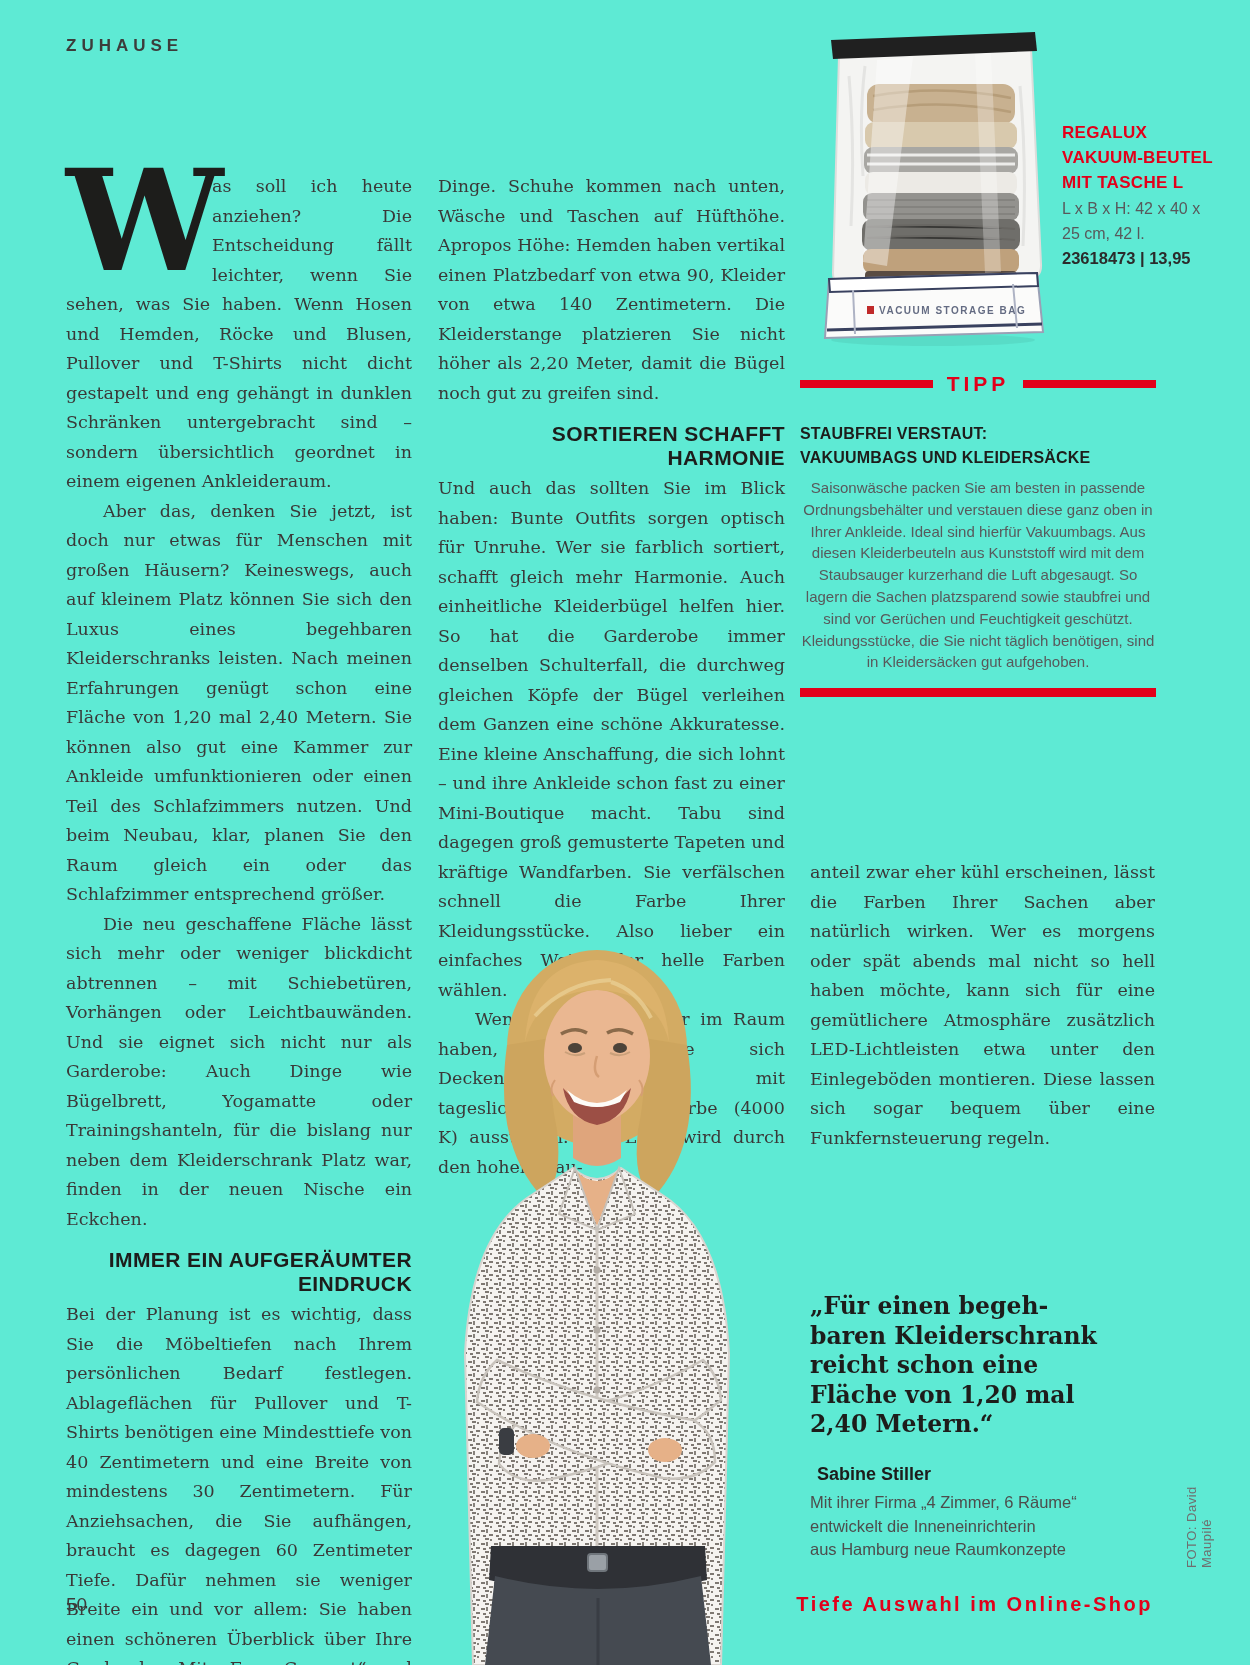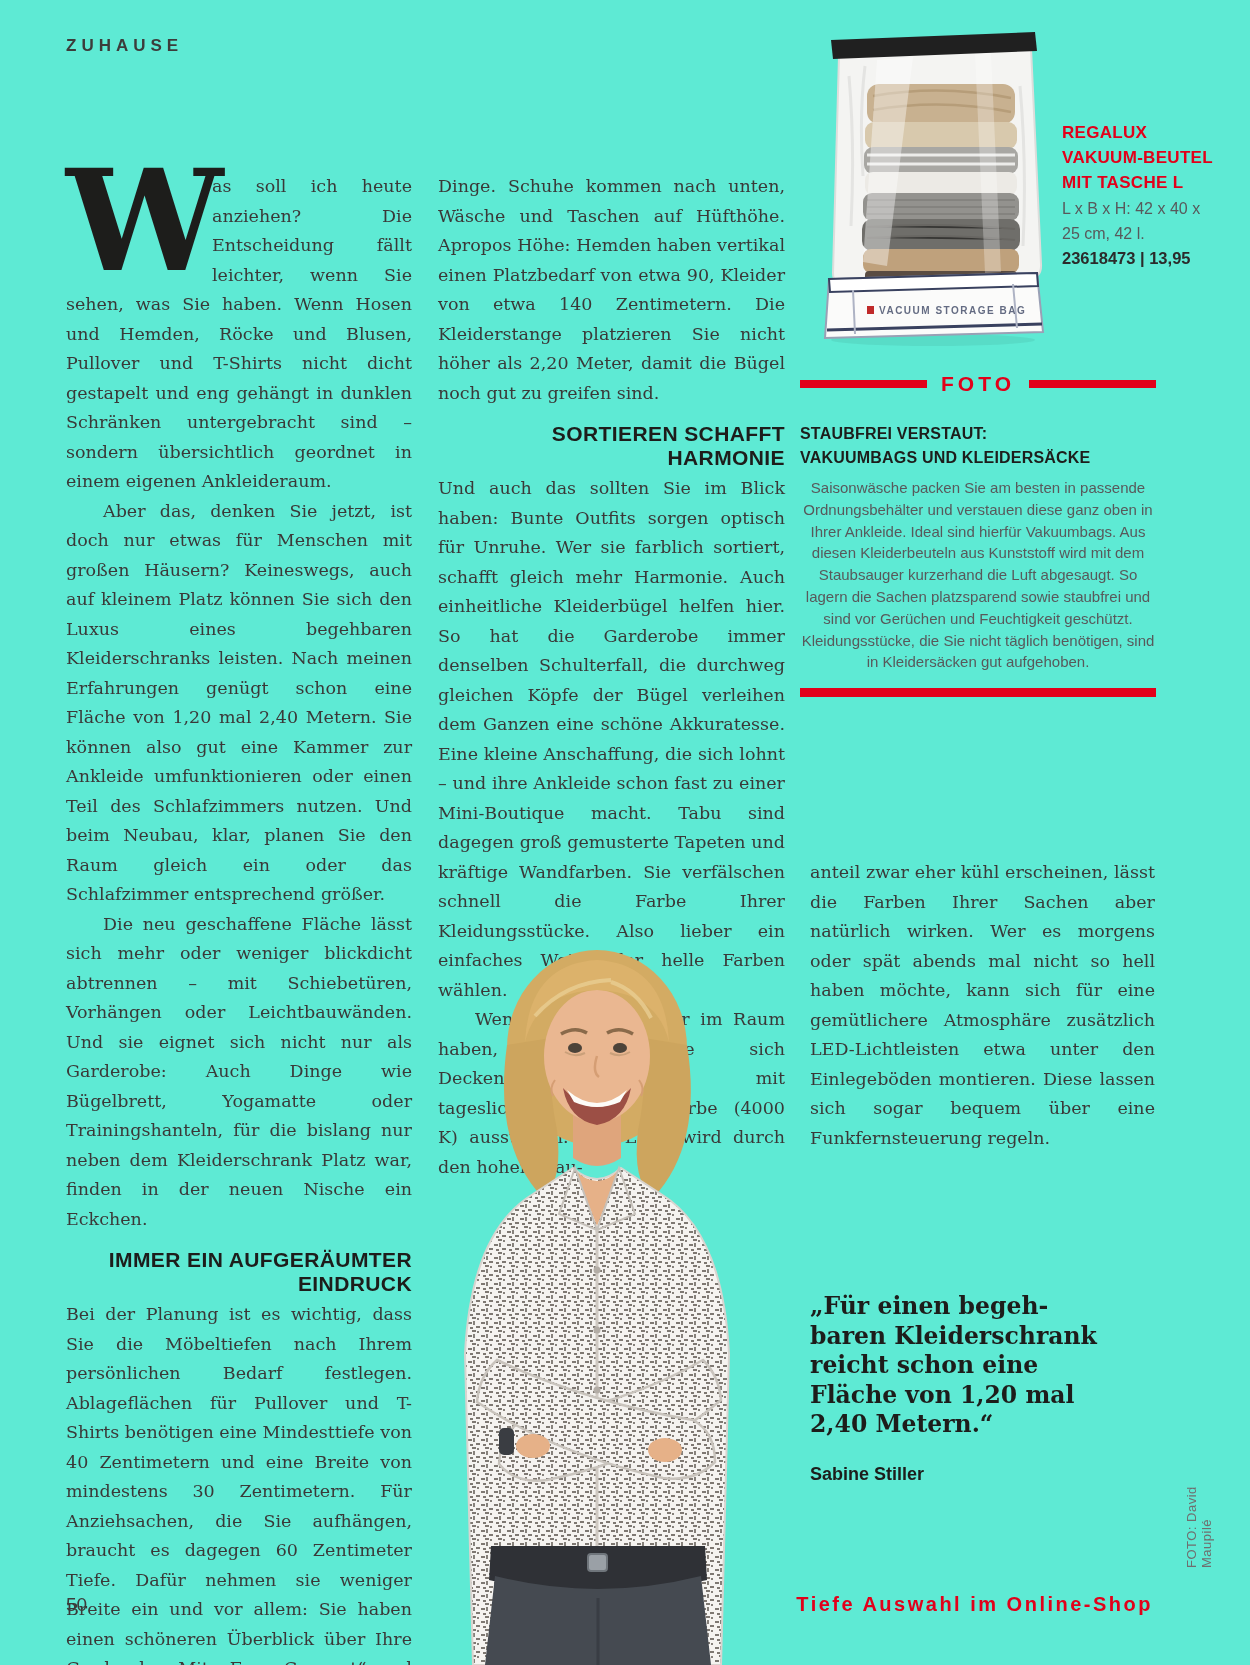--- a/index.html
+++ b/index.html
@@ -54,21 +54,21 @@
     white-space:pre-line; }
   .tip-body { margin-top:7px; text-align:center; font-size:15px;
     line-height:21.8px; color:#58595b; }
   .tip-footer-bar { margin-top:15px; height:9px; background:#e2001a; }
   
   .quote { position:absolute; left:810px; top:1292px; width:320px;
     font-family:"DejaVu Serif", serif; font-weight:bold; font-size:23.5px;
     line-height:29.5px; color:#1d1d1b; white-space:pre-line; }
   .bio { position:absolute; left:810px; top:1464px; width:330px;
     font-family:"Liberation Sans", sans-serif; }
-  .bio-name { font-weight:bold; font-size:18px; color:#1d1d1b; }
+  .bio-name { font-weight:bold; font-size:18px; color:#1d1d1b;margin-left:7px; }
   .bio-desc { margin-top:6px; font-size:16.5px; line-height:23.5px;
     color:#4d4d4c; white-space:pre-line; }
   
   .footer-link { position:absolute; right:97px; top:1593px;
     font-family:"Liberation Sans", sans-serif; font-weight:bold;
     font-size:20px; letter-spacing:2.5px; color:#e2001a; }
   .page-number { position:absolute; left:66px; top:1594px;
     font-family:"Liberation Sans", sans-serif; font-size:19px; color:#3c3c3b; }
   .photo-credit { position:absolute; left:1184px; top:1438px; height:130px;
     font-family:"Liberation Sans", sans-serif; font-size:13px; color:#6f6f6f;
@@ -143,21 +143,21 @@
 VAKUUM-BEUTEL
 MIT TASCHE L</div>
     <div class="product-dims">L x B x H: 42 x 40 x
 25 cm, 42 l.</div>
     <div class="product-sku">23618473 | 13,95</div>
   </div>
 
   <div class="tipbox">
     <div class="tip-header">
       <div class="tip-bar"></div>
-      <div class="tip-label">FOTO</div>
+      <div class="tip-label">TIPP</div>
       <div class="tip-bar"></div>
     </div>
     <div class="tip-title">STAUBFREI VERSTAUT:
 VAKUUMBAGS UND KLEIDERSÄCKE</div>
     <div class="tip-body">Saisonwäsche packen Sie am besten in passende Ordnungsbehälter und verstauen diese ganz oben in Ihrer Ankleide. Ideal sind hierfür Vakuumbags. Aus diesen Kleiderbeuteln aus Kunststoff wird mit dem Staubsauger kurzerhand die Luft abgesaugt. So lagern die Sachen platzsparend sowie staubfrei und sind vor Gerüchen und Feuchtigkeit geschützt. Kleidungsstücke, die Sie nicht täglich benötigen, sind in Kleidersäcken gut aufgehoben.</div>
     <div class="tip-footer-bar"></div>
   </div>
 
   <svg class="portrait" viewBox="0 0 370 735">
     <defs>
@@ -212,19 +212,22 @@
   </svg>
 
   <div class="quote">„Für einen begeh-
 baren Kleiderschrank
 reicht schon eine
 Fläche von 1,20 mal
 2,40 Metern.“</div>
 
   <div class="bio">
     <div class="bio-name">Sabine Stiller</div>
+    <div class="bio-desc">Mit ihrer Firma „4 Zimmer, 6 Räume“
+entwickelt die Inneneinrichterin
+aus Hamburg neue Raumkonzepte</div>
   </div>
 
   <div class="footer-link">Tiefe Auswahl im Online-Shop</div>
   <div class="page-number">50</div>
   <div class="photo-credit">FOTO: David Maupilé</div>
 
 </div>
 
 </body></html>

